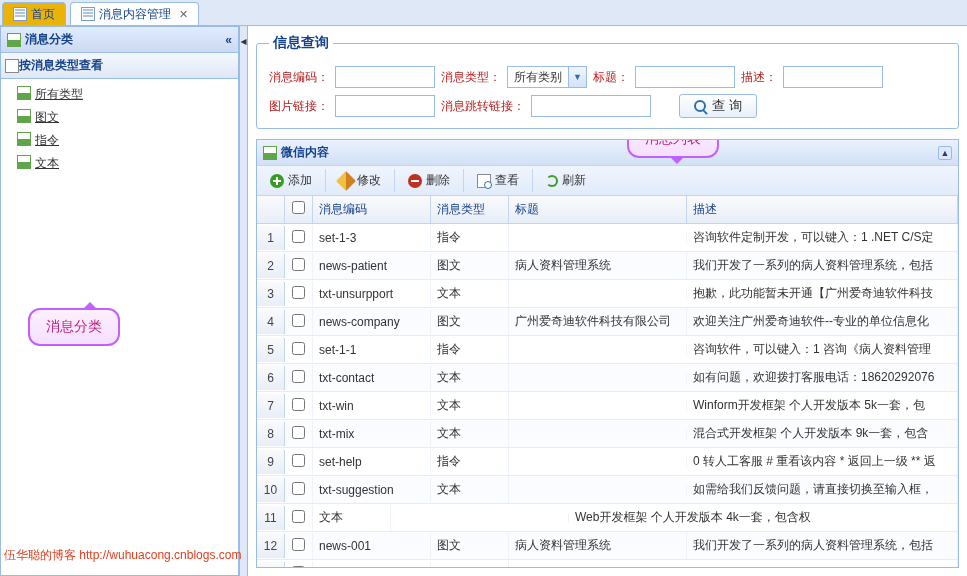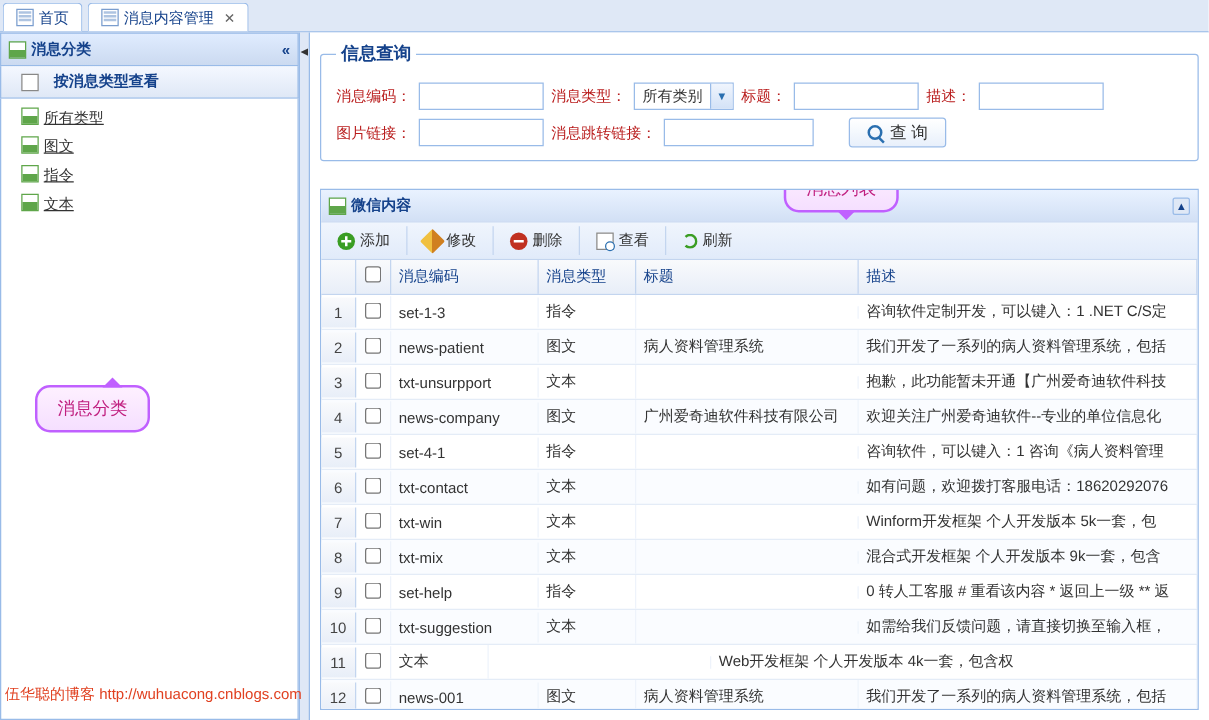--- a/index.html
+++ b/index.html
@@ -1,33 +1,33 @@
 <!DOCTYPE html>
 <html><head>
 <meta charset="utf-8">
 <style>
 * { box-sizing: border-box; margin: 0; padding: 0; }
 body { font-family: "Microsoft YaHei", Arial, sans-serif; font-size: 12px; color: #333; background: #fff; width: 967px; height: 576px; position: relative; overflow: hidden; }
 
 
 .tabs { display: flex; height: 26px; border-bottom: 1px solid #99bbe8; background: #dfe8f6; }
 .tab { padding: 4px 10px; border: 1px solid #99bbe8; border-bottom: none; margin: 2px 2px 0 2px; border-radius: 4px 4px 0 0; background: #fff; color: #15428b; display: flex; align-items: center; gap: 4px; cursor: pointer; }
-.tab.inactive { background: #ffffff; text-align: center; }
+.tab.inactive { background: #eab308; text-align: center; }
 .tab .close { color: #666; font-size: 11px; margin-left: 4px; }
 
 
 .main { display: flex; height: calc(100% - 26px); }
 .sidebar { width: 240px; border-right: 1px solid #99bbe8; display: flex; flex-direction: column; background: #dfe8f6; }
 .splitter { width: 8px; background: #dfe8f6; border-right: 1px solid #99bbe8; cursor: col-resize; display: flex; align-items: flex-start; justify-content: center; padding-top: 8px; }
 .content { flex: 1; background: #fff; padding: 8px; overflow: hidden; display: flex; flex-direction: column; }
 
 
 .panel-hdr { background: linear-gradient(#e0ecff, #cbdaf0); border: 1px solid #99bbe8; padding: 4px 6px; color: #15428b; font-weight: bold; display: flex; align-items: center; gap: 4px; }
 .panel-hdr .collapse { margin-left: auto; color: #15428b; }
-.subpanel-hdr { background: linear-gradient(#f4f8ff, #dfe8f6); border: 1px solid #99bbe8; border-top: none; padding: 4px 16px; color: #15428b; font-weight: bold; display: flex; align-items: center; gap: 12px; }
+.subpanel-hdr { background: linear-gradient(#f4f8ff, #dfe8f6); border: 1px solid #99bbe8; border-top: none; padding: 4px 4px; color: #15428b; font-weight: bold; display: flex; align-items: center; gap: 0; }
 .tree { background: #fff; border: 1px solid #99bbe8; border-top: none; flex: 1; padding: 4px 0 4px 12px; }
 .tree-item { padding: 3px 4px; display: flex; align-items: flex-start; gap: 4px; cursor: pointer; text-decoration: underline; }
 
 
 .ico { display: inline-block; width: 14px; height: 14px; }
 .ico-page { background: #fff; border: 1px solid #7a9dce; position: relative; }
 .ico-page::after { content: ""; position: absolute; top: 1px; left: 1px; right: 1px; height: 2px; background: #7a9dce; box-shadow: 0 3px 0 #7a9dce, 0 6px 0 #7a9dce; opacity: .6; }
 .ico-grid { background: linear-gradient(#fff 50%, #5fa64a 50%); border: 1px solid #5fa64a; }
 .ico-note { background: #fff; border: 1px solid #888; }
 .ico-search { width: 12px; height: 12px; border: 2px solid #2a6fb0; border-radius: 50%; position: relative; }
@@ -37,21 +37,21 @@
 .ico-plus::before { left: 3px; right: 3px; top: 6px; height: 2px; }
 .ico-plus::after { top: 3px; bottom: 3px; left: 6px; width: 2px; }
 .ico-pencil { background: linear-gradient(135deg, #f0c040 50%, #d08020 50%); transform: rotate(-45deg); border-radius: 1px; }
 .ico-minus { border-radius: 50%; background: #c03020; position: relative; }
 .ico-minus::before { content: ""; position: absolute; left: 3px; right: 3px; top: 6px; height: 2px; background: #fff; }
 .ico-view { background: #fff; border: 1px solid #888; position: relative; }
 .ico-view::after { content: ""; position: absolute; width: 6px; height: 6px; border: 1px solid #2a6fb0; border-radius: 50%; right: -2px; bottom: -2px; background: #fff; }
 .ico-refresh { border: 2px solid #3a9d23; border-left-color: transparent; border-radius: 50%; width: 12px; height: 12px; }
 
 
-.fieldset { border: 1px solid #99bbe8; border-radius: 3px; padding: 8px 12px 10px; margin-bottom: 22px; }
+.fieldset { border: 1px solid #99bbe8; border-radius: 3px; padding: 8px 12px 10px; margin-bottom: 10px; }
 .fieldset legend { color: #15428b; font-weight: bold; font-size: 14px; padding: 0 4px; }
 .form-row { display: flex; align-items: center; gap: 6px; margin-top: 6px; flex-wrap: wrap; }
 .form-row label { color: #b91c1c; }
 .form-row input[type=text] { border: 1px solid #99bbe8; height: 22px; padding: 0 4px; width: 100px; }
 .btn { border: 1px solid #99bbe8; background: linear-gradient(#fff,#e8f0fb); border-radius: 3px; padding: 2px 14px; display: inline-flex; align-items: center; gap: 6px; cursor: pointer; color: #333; }
 
 
 .grid-wrap { border: 1px solid #99bbe8; flex: 1; display: flex; flex-direction: column; overflow: hidden; position: relative; }
 .grid-title { background: linear-gradient(#e9f2ff,#d2e0f5); padding: 4px 6px; color: #15428b; font-weight: bold; display: flex; align-items: center; gap: 4px; }
 .grid-title .collapse-up { margin-left: auto; width: 14px; height: 14px; background: #dfe8f6; border: 1px solid #99bbe8; border-radius: 2px; display: flex; align-items: center; justify-content: center; font-size: 9px; color: #15428b; cursor: pointer; }
@@ -233,21 +233,21 @@
             <div class="gc col-num">4</div>
             <div class="gc col-chk"><input type="checkbox" style=""></div>
             <div class="gc col-code">news-company</div>
             <div class="gc col-type">图文</div>
             <div class="gc col-title">广州爱奇迪软件科技有限公司</div>
             <div class="gc col-desc">欢迎关注广州爱奇迪软件--专业的单位信息化</div>
           </div>
           <div class="grow">
             <div class="gc col-num">5</div>
             <div class="gc col-chk"><input type="checkbox" style=""></div>
-            <div class="gc col-code">set-4-1</div>
+            <div class="gc col-code">set-1-1</div>
             <div class="gc col-type">指令</div>
             <div class="gc col-title"></div>
             <div class="gc col-desc">咨询软件，可以键入：1 咨询《病人资料管理</div>
           </div>
           <div class="grow">
             <div class="gc col-num">6</div>
             <div class="gc col-chk"><input type="checkbox" style=""></div>
             <div class="gc col-code">txt-contact</div>
             <div class="gc col-type">文本</div>
             <div class="gc col-title"></div>

